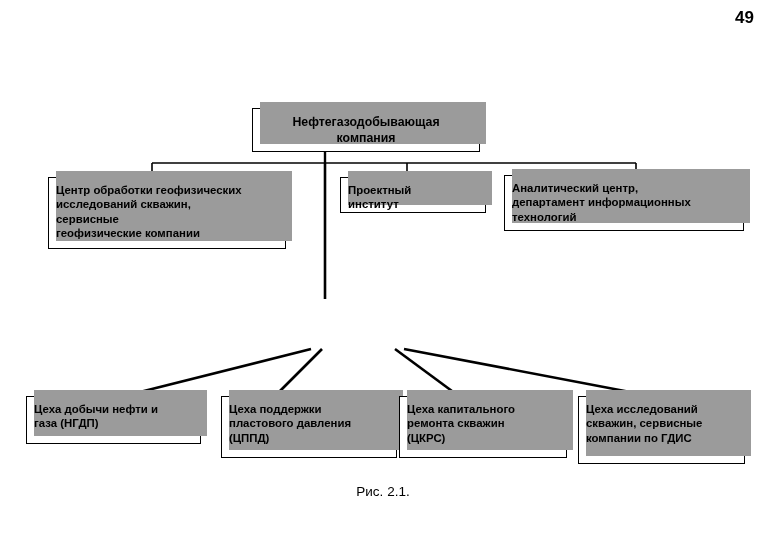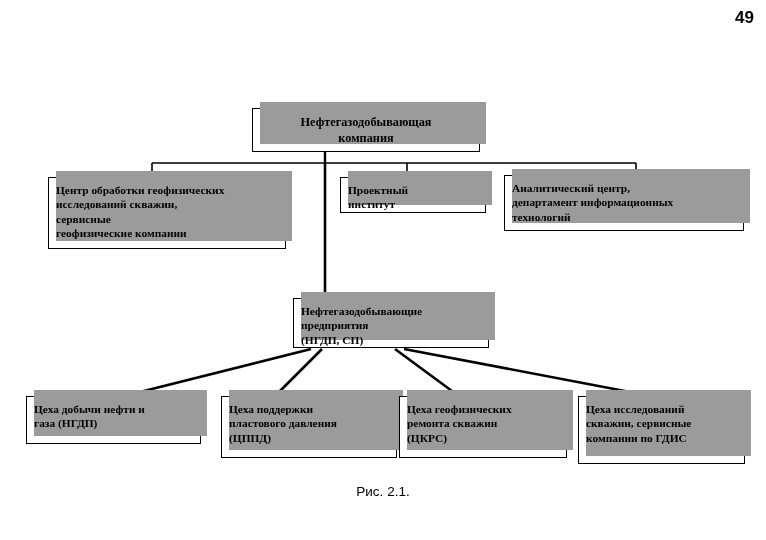--- a/index.html
+++ b/index.html
@@ -74,21 +74,20 @@
     background: #9b9b9b;
     z-index: -1;
   }
   .node .txt {
     display: block;
     padding: 5px 7px 16px 7px;
     font-size: 11.4px;
     line-height: 14.4px;
     white-space: pre-line;
     font-weight: bold;
-    font-family: Liberation Serif, serif;
   }
   .node.center .txt { text-align: center; }
   .node.lead .txt { font-size: 12.3px; line-height: 16px; }
 
   
   #node-company       { left: 252px; top: 108px; width: 228px; height: 44px; }
   #node-geo-center    { left: 48px;  top: 177px; width: 238px; height: 72px; }
   #node-design-inst   { left: 340px; top: 177px; width: 146px; height: 36px; }
   #node-analytic      { left: 504px; top: 175px; width: 240px; height: 56px; }
   #node-enterprises   { left: 293px; top: 298px; width: 196px; height: 50px; }
@@ -139,39 +138,34 @@
     <span class="txt">Проектный
  институт</span>
   </div>
 
   <div class="node" id="node-analytic">
     <span class="txt"> Аналитический центр,
 департамент информационных
 технологий</span>
   </div>
 
-  <div class="node" id="node-enterprises">
-    <span class="txt">Нефтегазодобывающие
-предприятия
-   (НГДП, СП)</span>
-  </div>
 
   <div class="node" id="node-cdng">
     <span class="txt">Цеха добычи нефти  и
 газа (НГДП)</span>
   </div>
 
   <div class="node" id="node-cppd">
     <span class="txt">Цеха поддержки
 пластового давления
 (ЦППД)</span>
   </div>
 
   <div class="node" id="node-ckrs">
-    <span class="txt">Цеха геофизических
+    <span class="txt">Цеха капитального
 ремонта скважин
 (ЦКРС)</span>
   </div>
 
   <div class="node" id="node-gdis">
     <span class="txt">Цеха исследований
 скважин, сервисные
 компании по ГДИС</span>
   </div>
 

